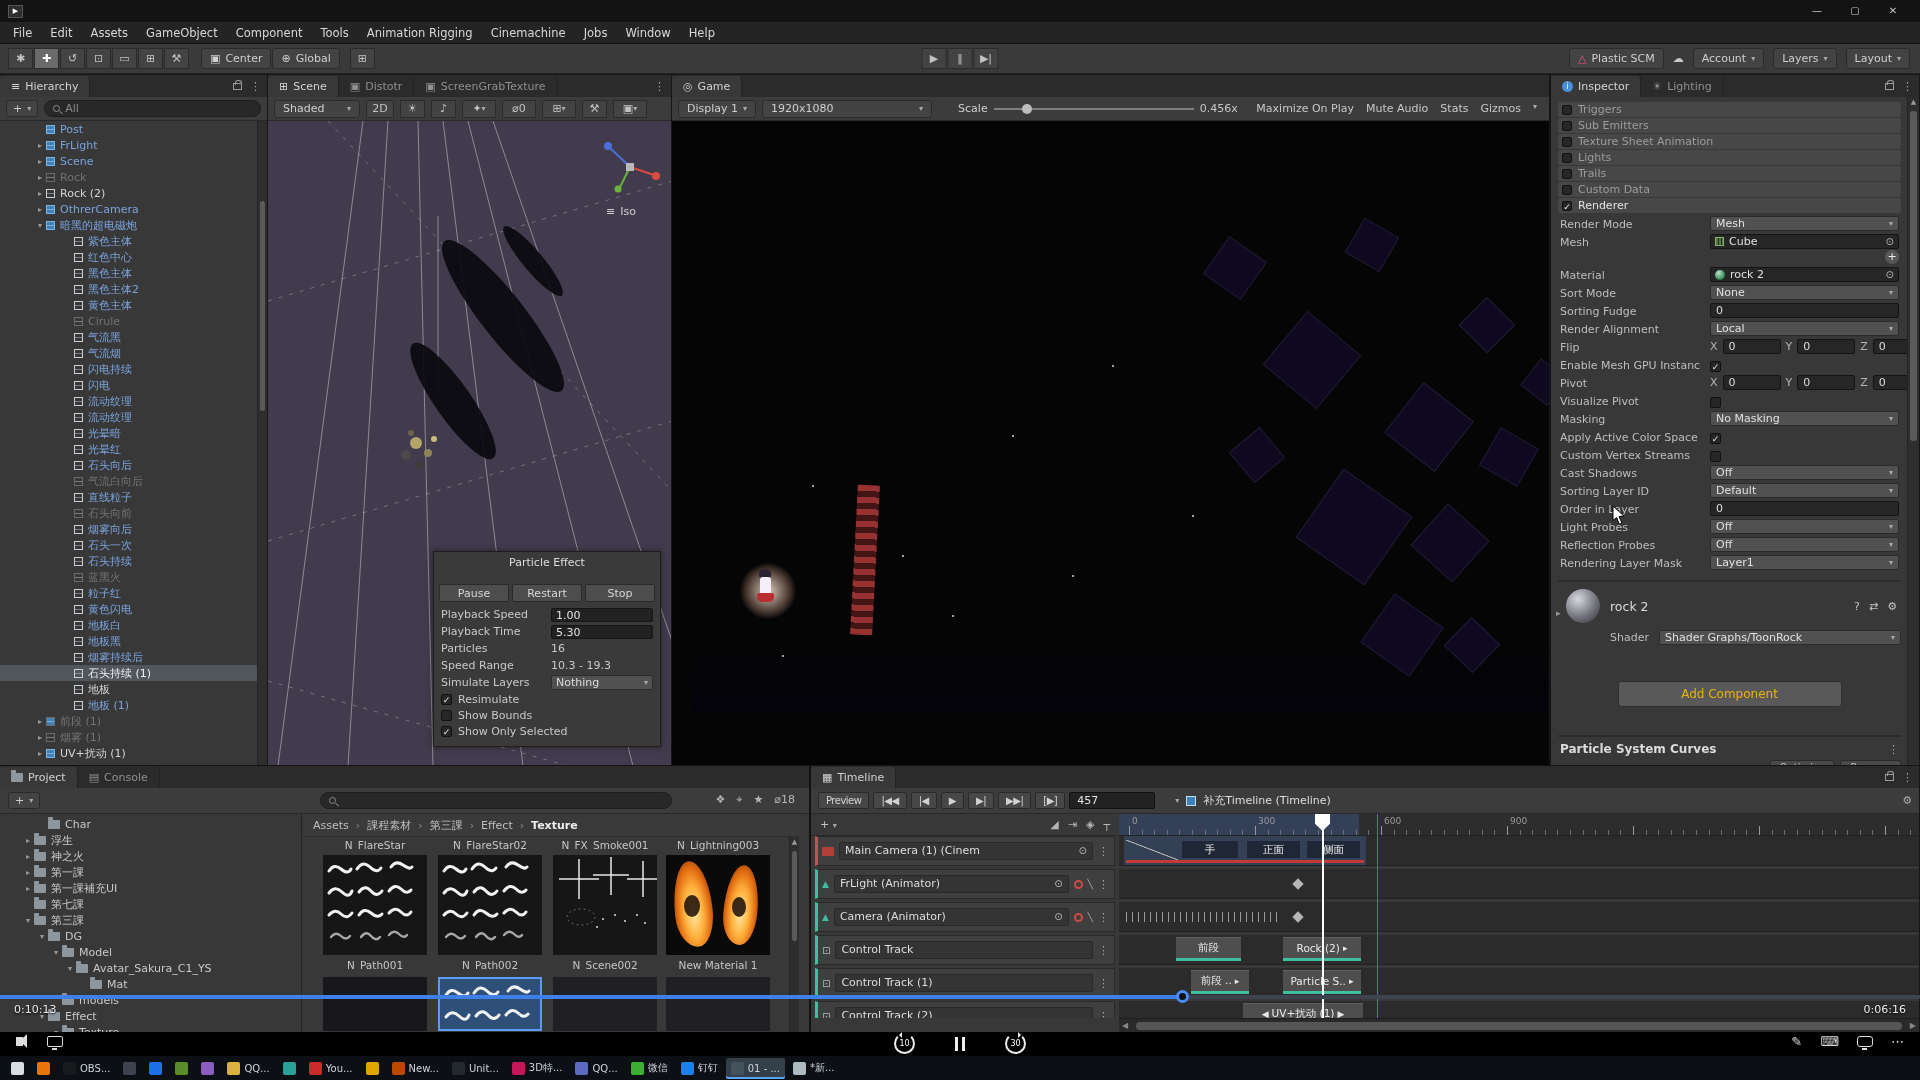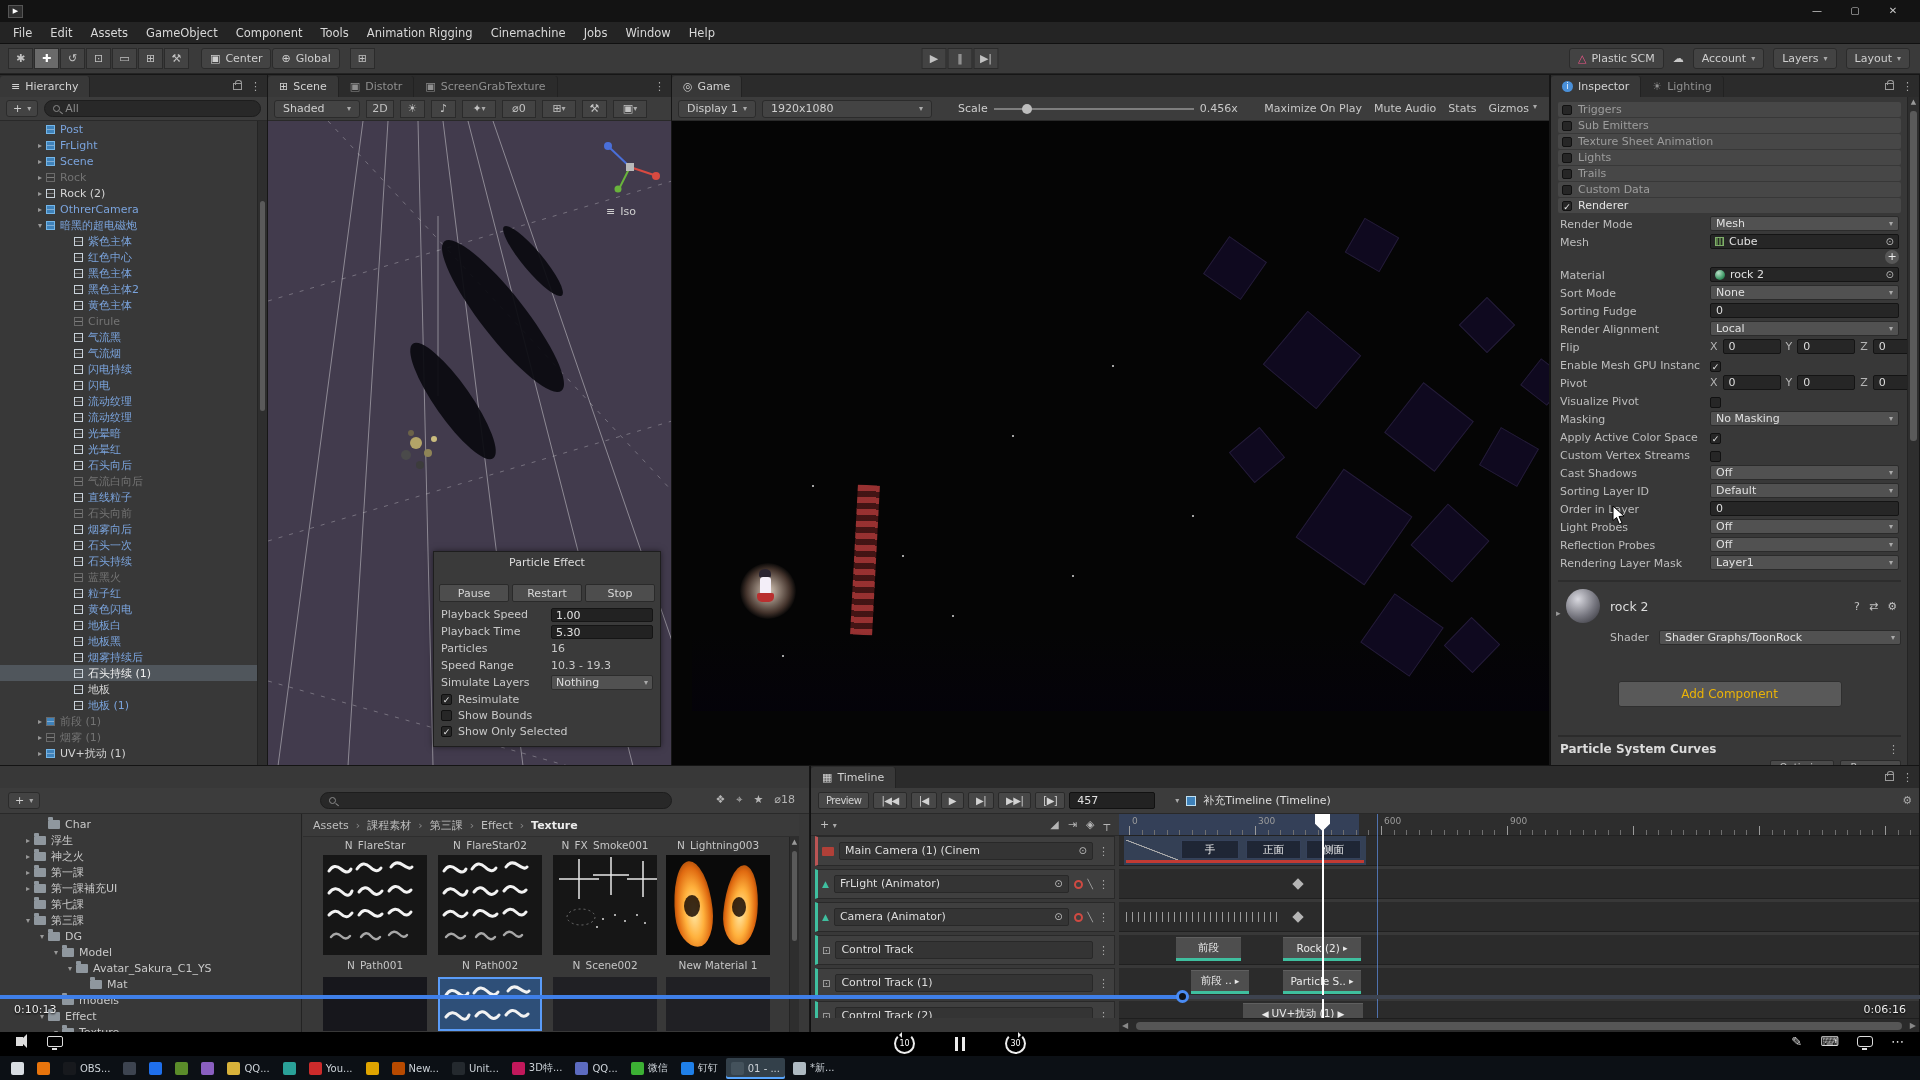--- a/index.html
+++ b/index.html
@@ -648,21 +648,21 @@
         </span>
       <span style="margin-left:20px;color:#cfcfcf">Scale</span>
       <span class="slider-track">
           <span class="slider-knob"></span>
         </span>
       <span>0.456x</span>
       <span style="margin-left:auto;display:flex;gap:12px;align-items:center;padding-right:6px">
         <span>Maximize On Play</span>
         <span>Mute Audio</span>
         <span>Stats</span>
-        <span style="display:flex;gap:4px;align-items:flex-start">
+        <span style="display:flex;gap:12px;align-items:flex-start">
             <span>Gizmos</span>
             <span class="caret">▾</span>
           </span>
       </span>
     </div>
     <div class="game-content">
       <div class="render" id="render">
         <div class="redpillar"></div>
         <div class="char-glow"></div>
         <div class="char-hair"></div>
@@ -901,20 +901,30 @@
         <span class="small-btn">Remove</span>
       </div>
     </div>
     <div class="vscroll" id="insp-scroll" style="width:12px">
       <div style="text-align:center;color:#9a9a9a;font-size:7px;line-height:10px">▲</div>
       <div class="vthumb" style="top:14px;height:330px"></div>
     </div>
   </div>
 
   <div class="panel" id="project">
+    <div class="tabbar">
+      <div class="tab">
+          <span class="folder" style="margin-right:0"></span>
+          <span>Project</span>
+        </div>
+      <div class="tab off">
+          <span>▤</span>
+          <span>Console</span>
+        </div>
+    </div>
     <div class="proj-tool">
       <span class="dd-btn" style="height:17px;padding:0 6px">+ <span class="caret">▾</span></span>
       <span class="searchpill proj-search">
           <span class="mag"></span>
         </span>
       <span class="proj-icons">
         <span>❖</span>
         <span>⌖</span>
         <span>★</span>
         <span>⌀<span>18</span></span>

